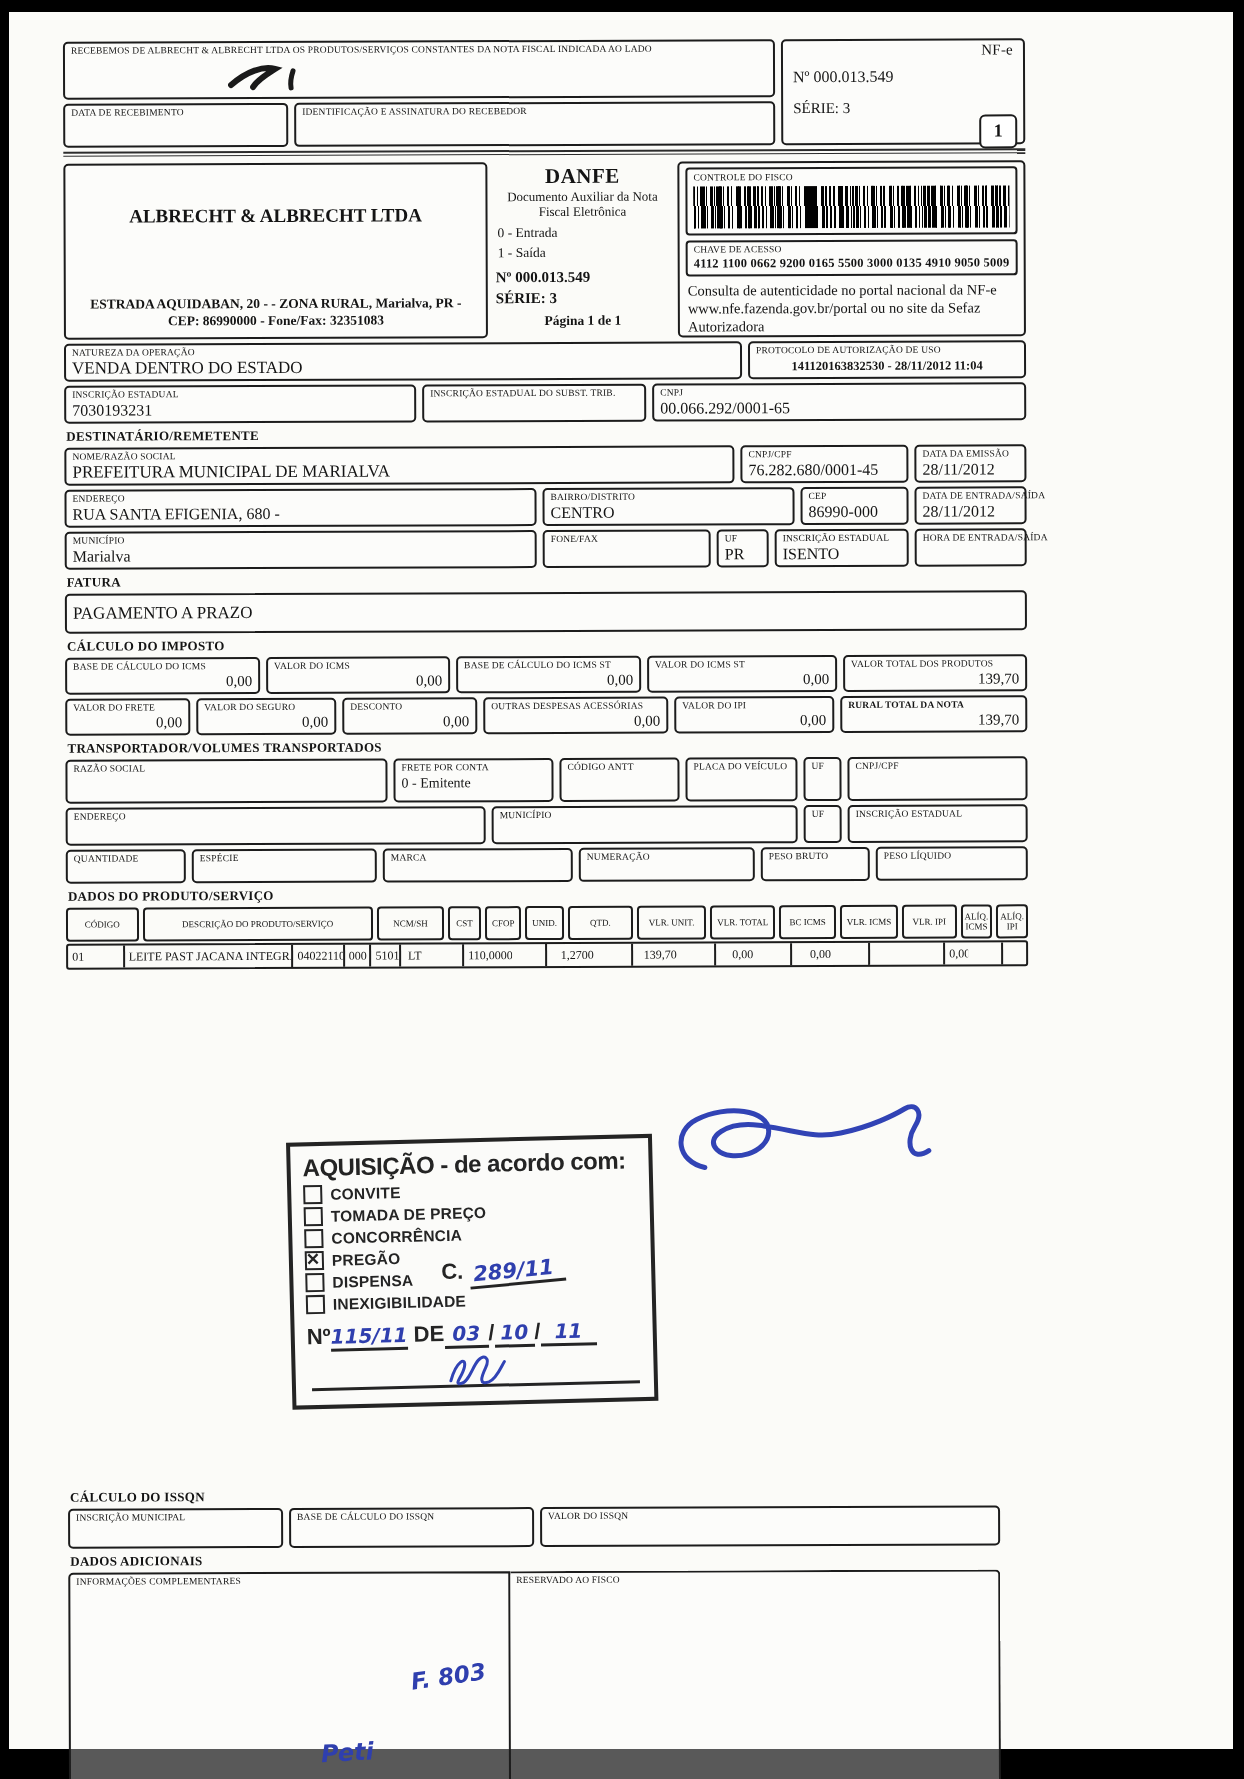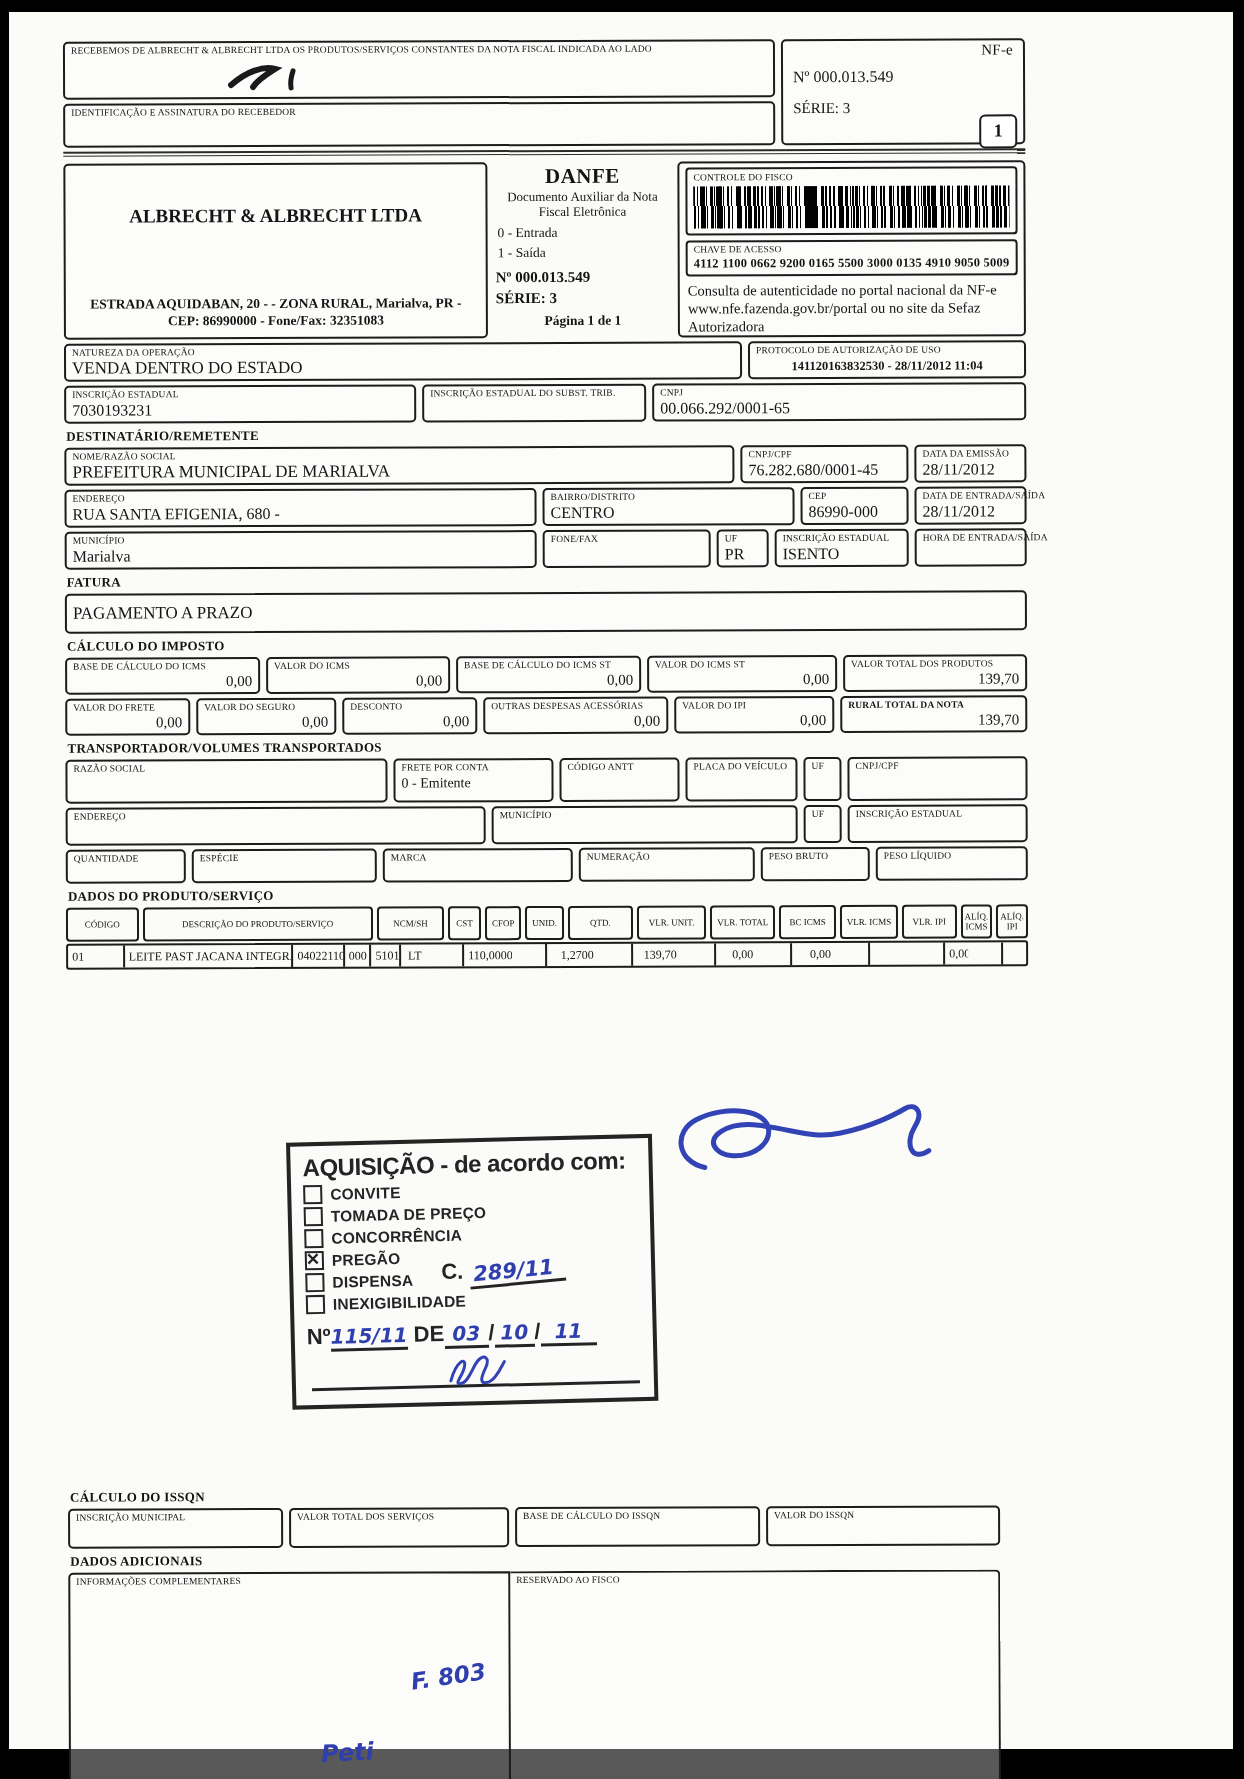--- a/index.html
+++ b/index.html
@@ -114,20 +114,23 @@
     <div class="row">
       <div class="canhoto-left">
         <div class="bx canhoto-top">
           <div class="lbl">RECEBEMOS DE ALBRECHT &amp; ALBRECHT LTDA OS PRODUTOS/SERVIÇOS CONSTANTES DA NOTA FISCAL INDICADA AO LADO</div>
           <svg width="80" height="34" viewBox="0 0 80 34" style="position:absolute;left:160px;top:18px">
             <path d="M6,24 C22,10 38,5 50,8 C42,13 32,19 28,26" stroke="#1a1a1a" stroke-width="6" fill="none" stroke-linecap="round"></path>
             <path d="M68,10 C66,16 65,22 66,27" stroke="#1a1a1a" stroke-width="5" fill="none" stroke-linecap="round"></path>
           </svg>
         </div>
         <div class="canhoto-bottom">
+          <div class="bx canhoto-data">
+            <div class="lbl">DATA DE RECEBIMENTO</div>
+          </div>
           <div class="bx canhoto-ident">
             <div class="lbl">IDENTIFICAÇÃO E ASSINATURA DO RECEBEDOR</div>
           </div>
         </div>
       </div>
       <div class="bx nfe-box">
         <div class="lbl nfe-lbl">NF-e</div>
         <div class="nfe-num">Nº 000.013.549</div>
         <div class="nfe-serie">SÉRIE: 3</div>
       </div>
@@ -443,23 +446,20 @@
         </svg>
         <div class="stamp-base"></div>
       </div>
     </div>
 
     <div class="sect">CÁLCULO DO ISSQN</div>
     <div class="row issqn-row">
       <div class="bx" style="width:215px;min-height:40px">
         <div class="lbl">INSCRIÇÃO MUNICIPAL</div>
       </div>
-      <div class="bx" style="width:220px">
-        <div class="lbl">VALOR TOTAL DOS SERVIÇOS</div>
-      </div>
       <div class="bx" style="width:245px">
         <div class="lbl">BASE DE CÁLCULO DO ISSQN</div>
       </div>
       <div class="bx f1">
         <div class="lbl">VALOR DO ISSQN</div>
       </div>
     </div>
 
     <div class="sect">DADOS ADICIONAIS</div>
     <div class="row adic-row">

